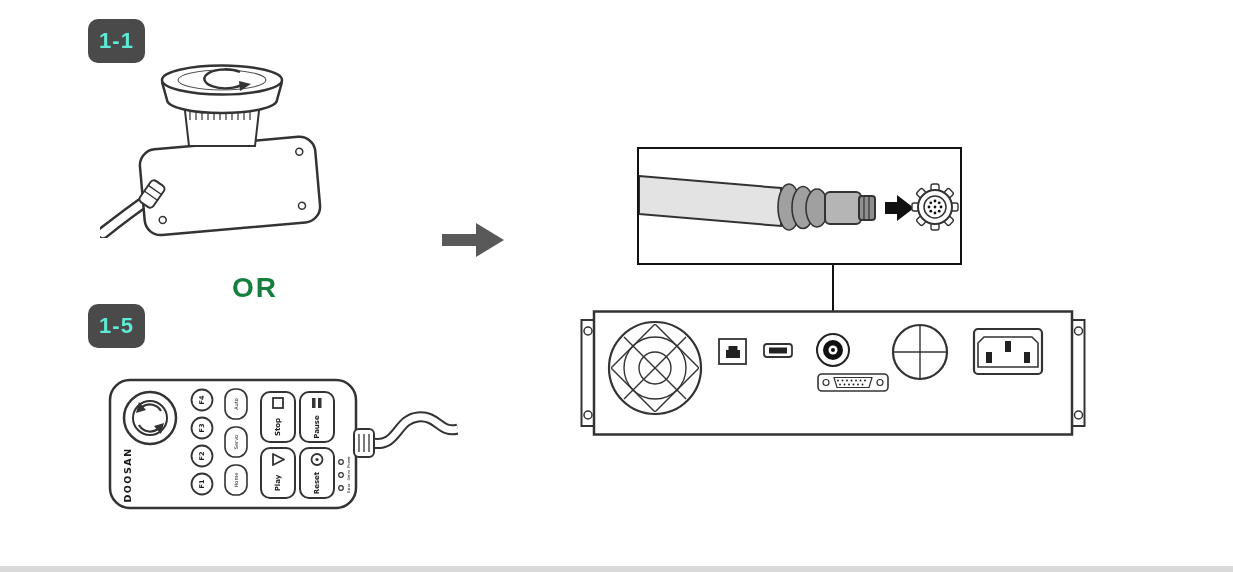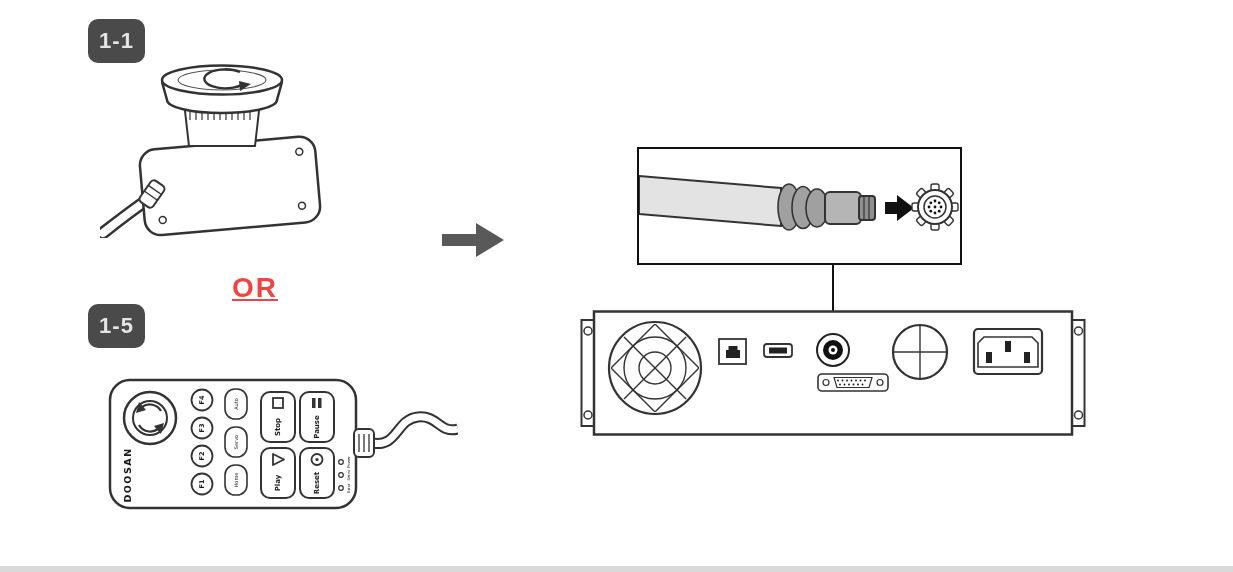--- a/index.html
+++ b/index.html
@@ -2,24 +2,24 @@
 <html><head>
 <meta charset="utf-8">
 <style>
   * { margin:0; padding:0; box-sizing:border-box; }
   html,body { background:#ffffff; }
   body { font-family:"Liberation Sans","DejaVu Sans",sans-serif; }
   .canvas { position:relative; width:1233px; height:572px; background:#fff; overflow:hidden; }
   .abs { position:absolute; }
   .badge {
     width:57px; height:44px; background:#4a4a4a; border-radius:10px;
-    color:#e5e5e5; font-size:22px; font-weight:bold; letter-spacing:1px;
+    color:#5eead4; font-size:22px; font-weight:bold; letter-spacing:1px;
     display:flex; align-items:center; justify-content:center;
   }
-  .or { font-size:28px; font-weight:bold; color:#ef4444; letter-spacing:2px;text-decoration:underline; }
+  .or { font-size:28px; font-weight:bold; color:#15803d; letter-spacing:2px; }
   .callout { border:2px solid #111; background:#fff; }
   .leader { width:2px; background:#111; }
   .bottom-bar { background:#d9d9d9; }
   svg { display:block; }
   svg text { font-family:"DejaVu Sans","Liberation Sans",sans-serif; fill:#1a1a1a; }
   .lbl-brand { font-size:9.5px; font-weight:bold; letter-spacing:1.5px; }
   .lbl-f     { font-size:6.5px; font-weight:bold; }
   .lbl-pill  { font-size:5px; }
   .lbl-btn   { font-size:7px; font-weight:bold; }
   .lbl-led   { font-size:3.8px; }

